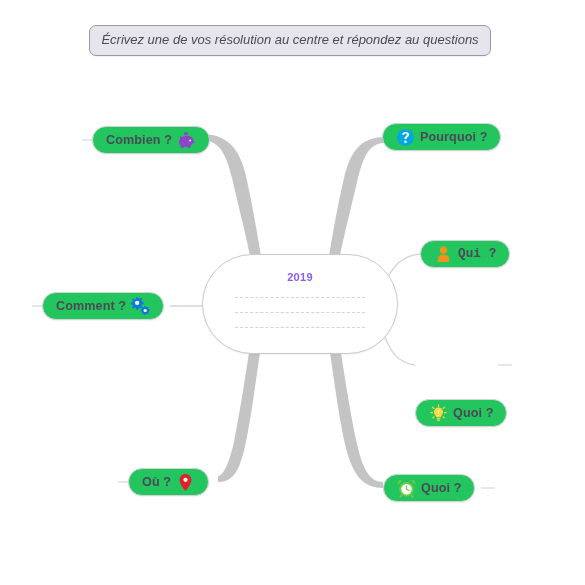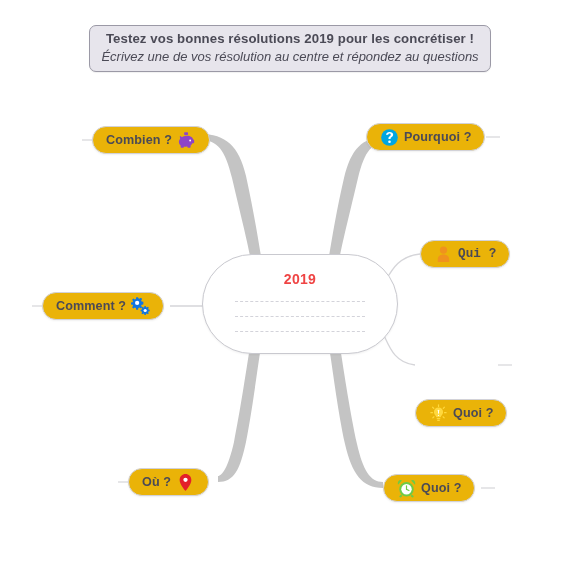--- a/index.html
+++ b/index.html
@@ -73,23 +73,23 @@
     height: 100px;
     box-sizing: border-box;
     background: #ffffff;
     border: 1px solid #c9c9cf;
     border-radius: 50px;
     box-shadow: 0 1px 2px rgba(0,0,0,0.05);
     z-index: 5;
   }
   .central-title {
     text-align: center;
-    font-size: 14px;
+    font-size: 11px;
     font-weight: bold;
-    color: #ef4444;
+    color: #8b5cf6;
     margin-top: 16px;
     letter-spacing: 0.3px;
   }
   .write-lines {
     margin: 14px auto 0 auto;
     width: 130px;
   }
   .write-line {
     height: 0;
     border-top: 1.4px dashed #d3d3da;
@@ -98,21 +98,21 @@
 
   
   .node {
     position: absolute;
     display: flex;
     align-items: center;
     gap: 5px;
     box-sizing: border-box;
     height: 28px;
     padding: 0 13px;
-    background: #eab308;
+    background: #22c55e;
     border: 1px solid #d2d2d8;
     border-radius: 16px;
     box-shadow: 0 1px 2px rgba(0,0,0,0.06);
     white-space: nowrap;
     z-index: 6;
   }
   .node-label {
     font-size: 12.6px;
     font-weight: bold;
     color: #4b4a56;
@@ -123,21 +123,21 @@
     align-items: center;
     justify-content: center;
     width: 19px;
     height: 19px;
     flex: 0 0 19px;
   }
   .node-icon svg { display: block; }
 
   
   #node-combien  { left: 92px;  top: 126px; }
-  #node-pourquoi { left: 366px; top: 123px; }
+  #node-pourquoi { left: 382px; top: 123px; }
   #node-qui      { left: 420px; top: 240px; font-family: Liberation Mono, monospace; }
   #node-quoi     { left: 415px; top: 351px; margin-top: 48px; }
   #node-quand    { left: 383px; top: 474px; }
   #node-ou       { left: 128px; top: 468px; }
   #node-comment  { left: 42px;  top: 292px; }
 </style>
 </head>
 <body>
 
 <div id="canvas">
@@ -165,21 +165,20 @@
     <path fill="none" stroke="#d5d5d9" stroke-width="1.2" d="M 32,306 L 42,306"></path>
 
     <path fill="none" stroke="#d5d5d9" stroke-width="1.3" d="M 362,300 C 390,298 382,258 420,254"></path>
     <path fill="none" stroke="#d5d5d9" stroke-width="1.2" d="M 495,254 L 509,254"></path>
 
     <path fill="none" stroke="#d5d5d9" stroke-width="1.3" d="M 362,314 C 390,318 380,361 415,365"></path>
     <path fill="none" stroke="#d5d5d9" stroke-width="1.2" d="M 498,365 L 512,365"></path>
   </svg>
 
   <div class="title-banner">
-    <div class="title-main">Testez vos bonnes résolutions 2019 pour les concrétiser !</div>
     <div class="title-sub">Écrivez une de vos résolution au centre et répondez au questions</div>
   </div>
 
   <div class="central-node">
     <div class="central-title">2019</div>
     <div class="write-lines">
       <div class="write-line"></div>
       <div class="write-line"></div>
       <div class="write-line"></div>
     </div>

